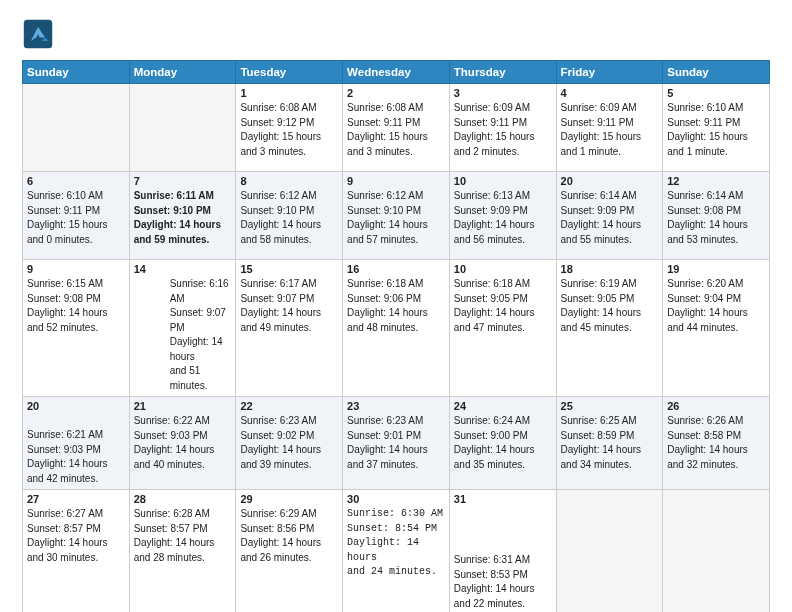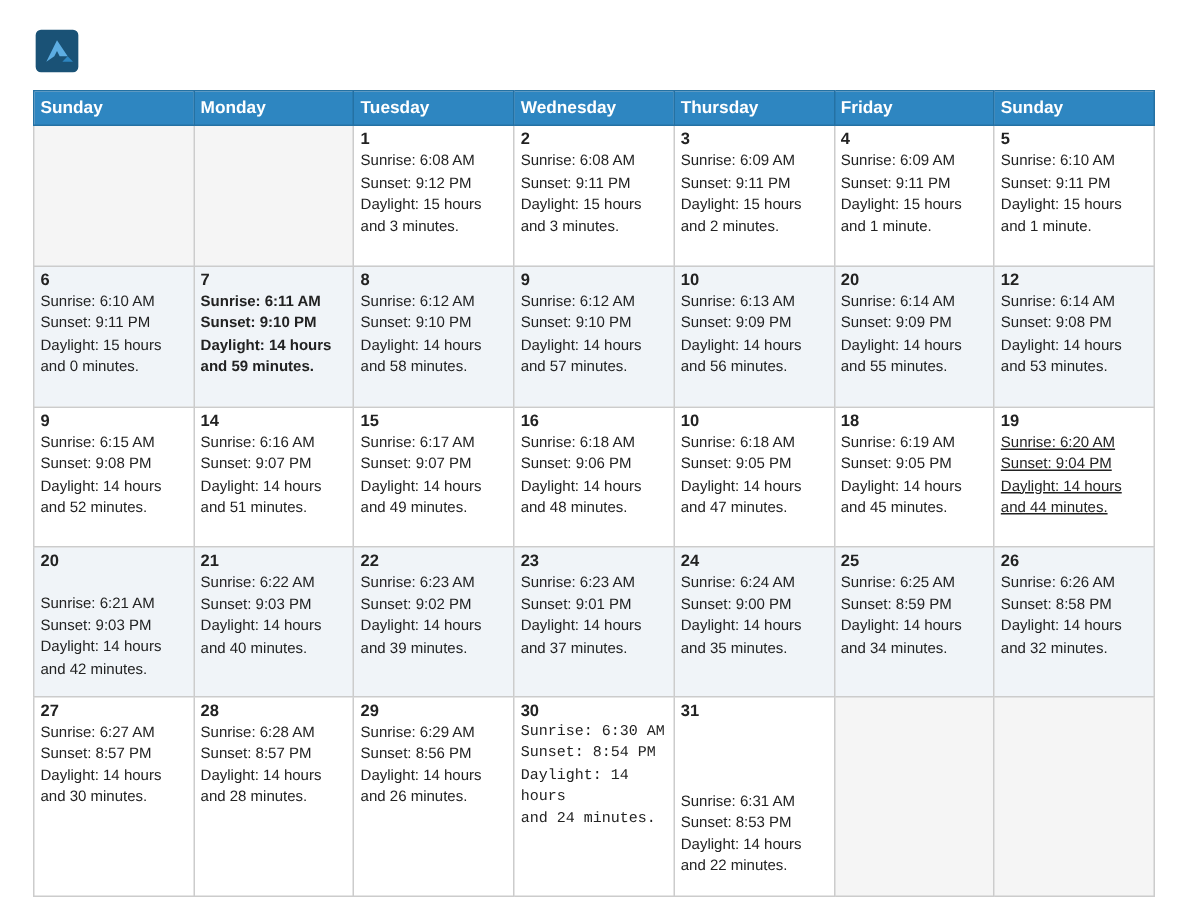--- a/index.html
+++ b/index.html
@@ -223,21 +223,21 @@
         <tr>
           <td>
             <span class="day-num">9</span>
             <div class="cell-text" style="white-space: pre-line;">Sunrise: 6:15 AM
 Sunset: 9:08 PM
 Daylight: 14 hours
 and 52 minutes.</div>
           </td>
           <td>
             <span class="day-num">14</span>
-            <div class="cell-text" style="white-space: pre-line;">Sunrise: 6:16 AM
+            <div class="cell-text" style="white-space: pre-line; margin-left: 36px;">Sunrise: 6:16 AM
 Sunset: 9:07 PM
 Daylight: 14 hours
 and 51 minutes.</div>
           </td>
           <td>
             <span class="day-num">15</span>
             <div class="cell-text" style="white-space: pre-line;">Sunrise: 6:17 AM
 Sunset: 9:07 PM
 Daylight: 14 hours
 and 49 minutes.</div>
@@ -258,21 +258,21 @@
           </td>
           <td>
             <span class="day-num">18</span>
             <div class="cell-text" style="white-space: pre-line;">Sunrise: 6:19 AM
 Sunset: 9:05 PM
 Daylight: 14 hours
 and 45 minutes.</div>
           </td>
           <td>
             <span class="day-num">19</span>
-            <div class="cell-text" style="white-space: pre-line; text-decoration: underline;">Sunrise: 6:20 AM
+            <div class="cell-text" style="white-space: pre-line;">Sunrise: 6:20 AM
 Sunset: 9:04 PM
 Daylight: 14 hours
 and 44 minutes.</div>
           </td>
         </tr>
         <tr class="row-alt">
           <td>
             <span class="day-num">20</span>
             <div class="cell-text" style="white-space: pre-line; margin-top: 16px;">Sunrise: 6:21 AM
 Sunset: 9:03 PM

